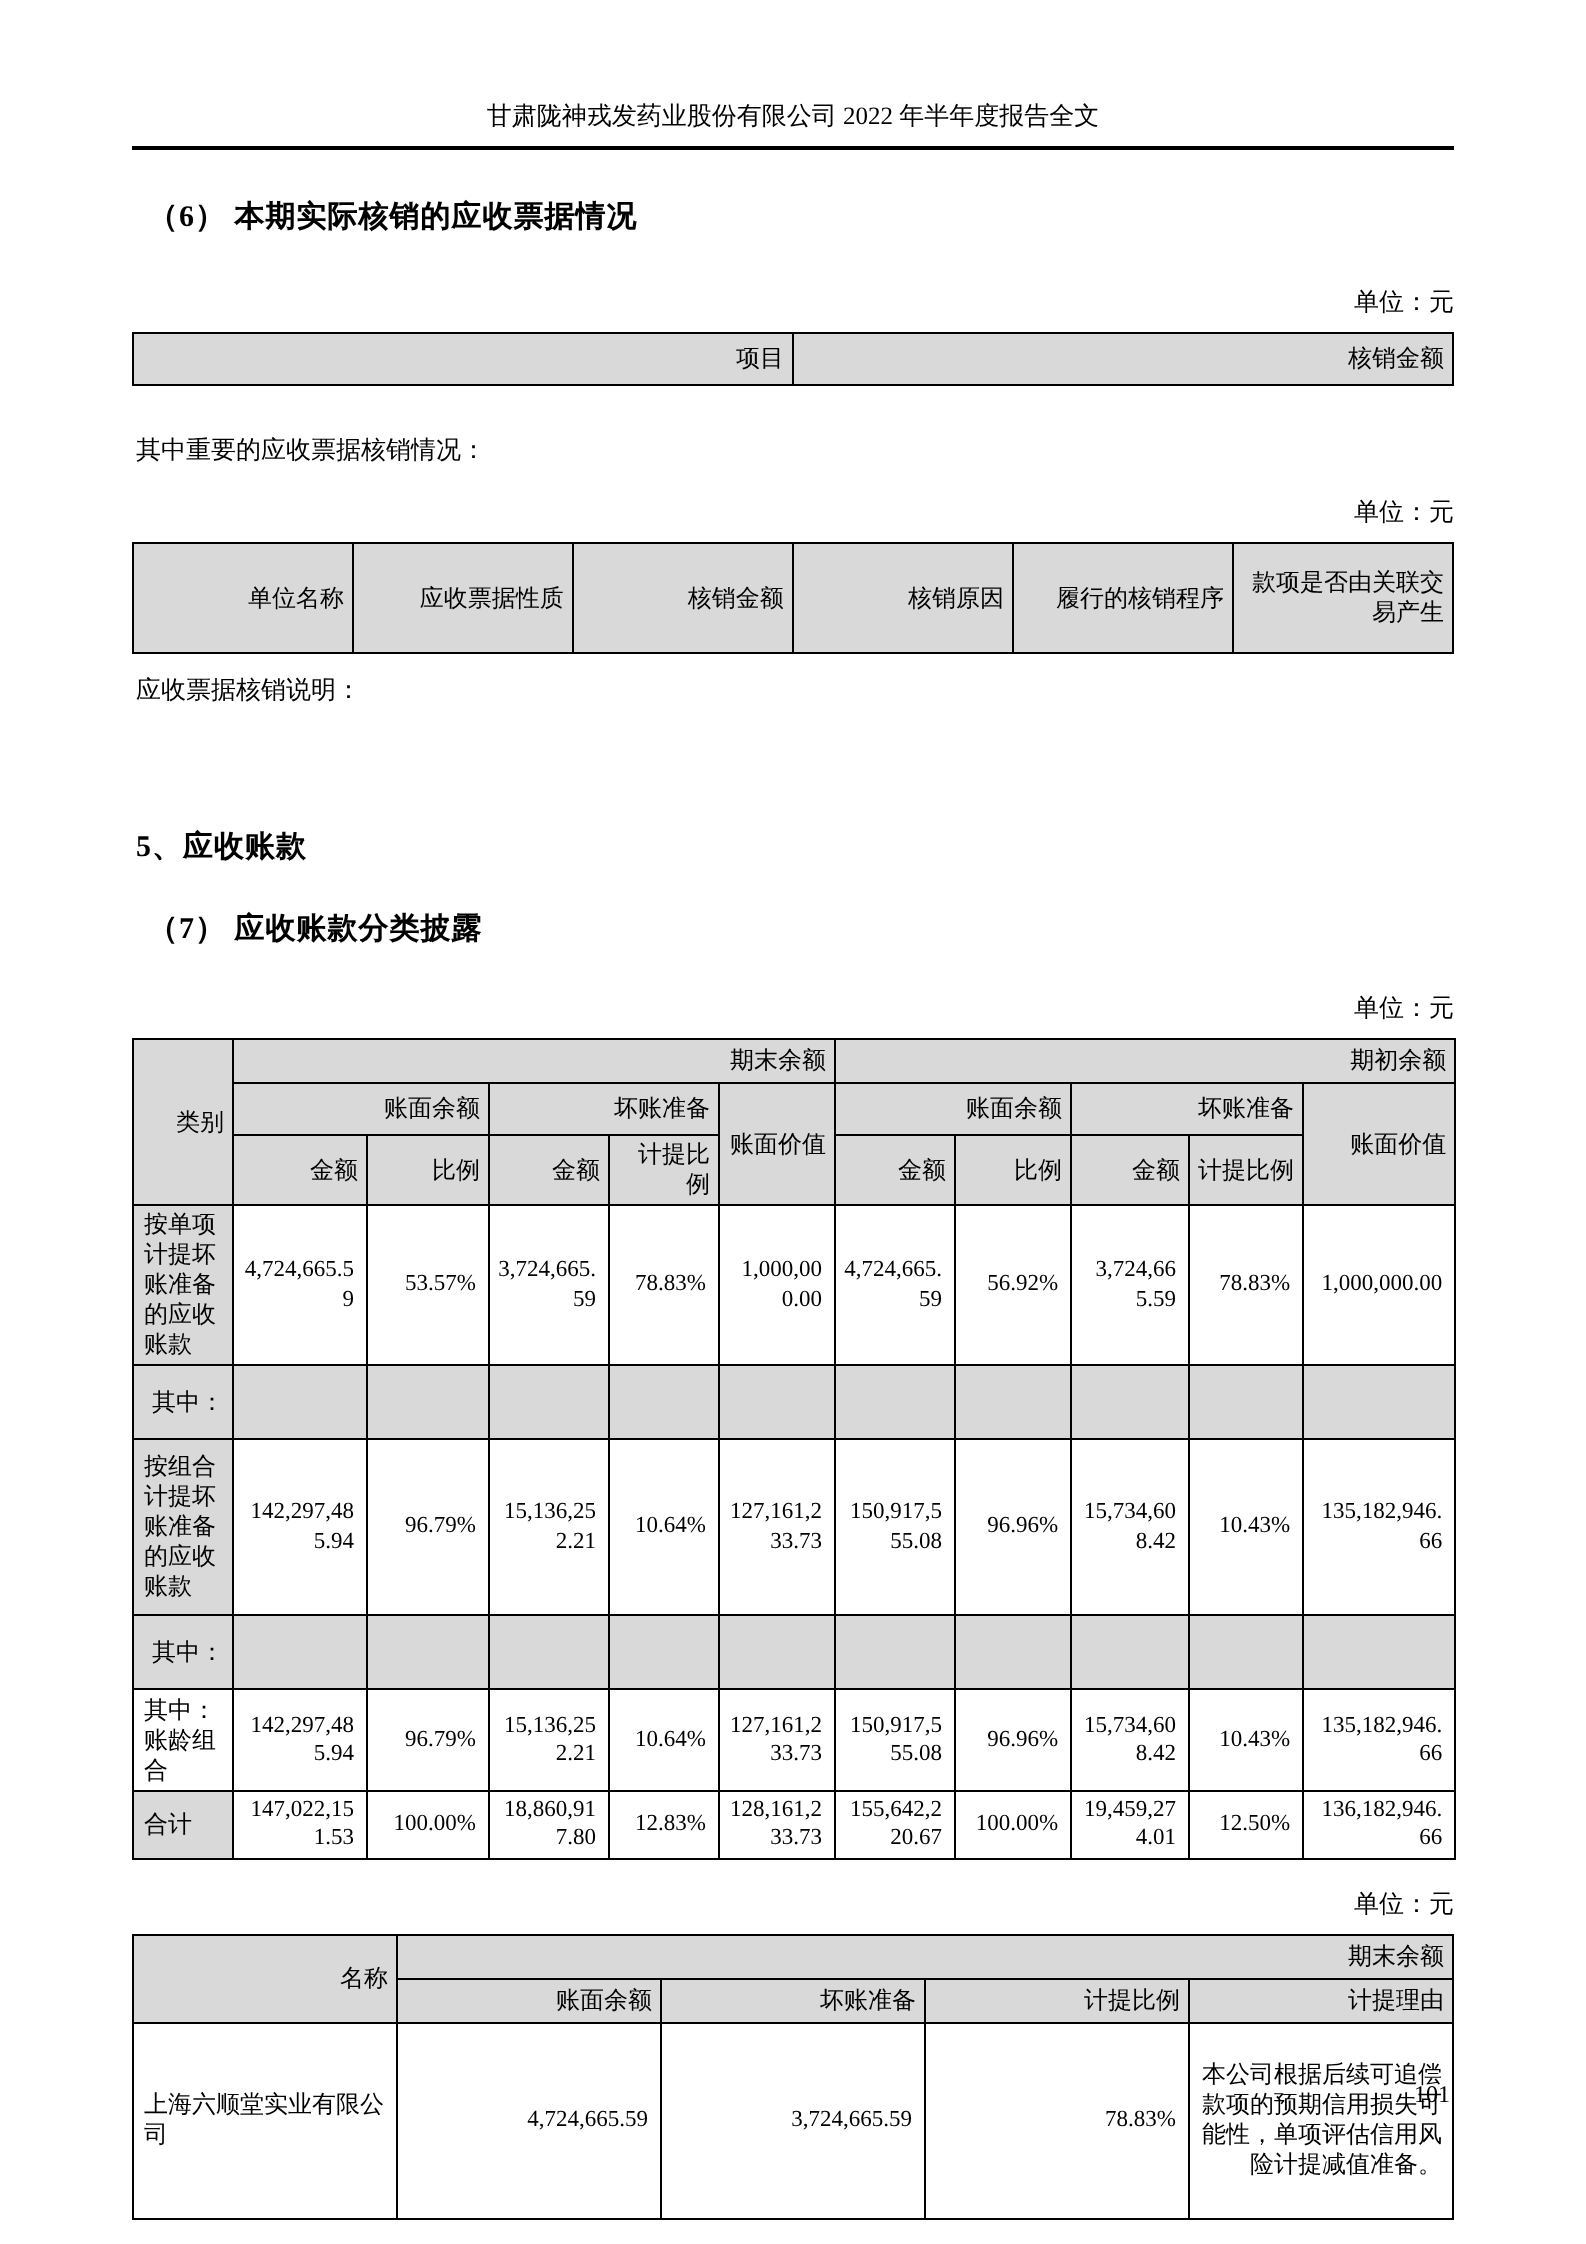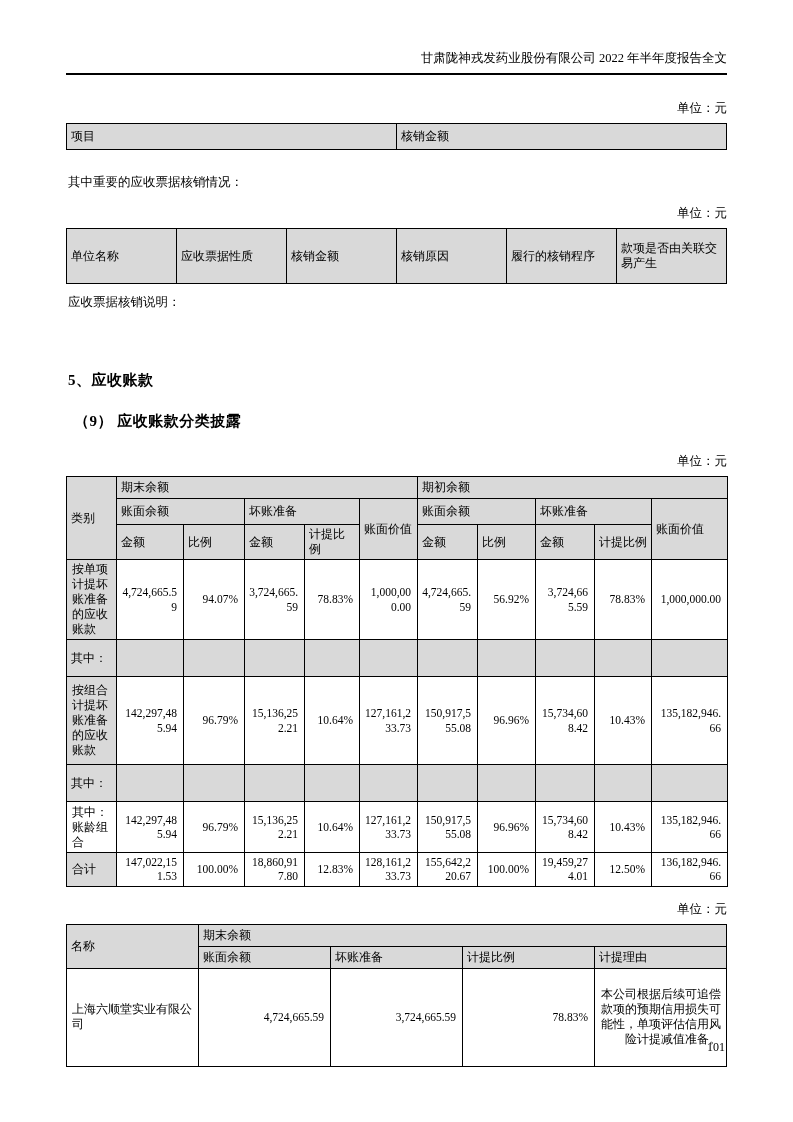--- a/index.html
+++ b/index.html
@@ -7,21 +7,21 @@
   body {
     width: 793px; height: 1122px;
     font-family: "Liberation Serif", "DejaVu Serif", serif;
     color: #000;
     position: relative;
     overflow: hidden;
   }
   .page { padding: 50px 66px 0 66px; width: 793px; height: 1122px; }
 
   .doc-header {
-    text-align: right;
+    text-align: center;
     font-size: 12.5px;
     padding-bottom: 6px;
     border-bottom: 2px solid #000;
   }
 
   .h-title { font-weight: bold; font-size: 15px; letter-spacing: 0.5px; }
   .title-6 { margin: 24px 0 0 8px; }
   .title-5 { margin: 60px 0 0 2px; }
   .title-51 { margin: 22px 0 0 8px; }
 
@@ -37,21 +37,21 @@
   table { width: 100%; border-collapse: collapse; table-layout: fixed; }
   td {
     border: 1px solid #000;
     font-size: 12px;
     line-height: 1.25;
     padding: 2px 4px;
     vertical-align: middle;
     word-break: break-word;
   }
   .gray { background: #d9d9d9; }
-  .center { text-align: left; }
+  .center { text-align: right; }
   .lab { text-align: left; padding-left: 5px; }
   .num { text-align: right; word-break: break-all; padding-right: 6px; font-size: 11.5px; }
   .reason { text-align: right; font-size: 12px; padding: 3px 5px; }
 
   .t-class td { font-size: 11.5px; }
   .t-class .hd { font-size: 12px; }
 
   .pagenum {
     position: absolute;
     right: 68px; top: 1040px;
@@ -60,20 +60,21 @@
 </style>
 </head>
 <body>
 
 <div class="page">
 
   <div class="doc-header">
     <span>甘肃陇神戎发药业股份有限公司 2022 年半年度报告全文</span>
   </div>
 
+  <div class="h-title title-6">（6）  本期实际核销的应收票据情况</div>
 
   <div class="unit unit-1">单位：元</div>
 
   <table>
     <colgroup>
         <col style="width:50%">
         <col style="width:50%">
       </colgroup>
     <tbody>
         <tr style="height:26px">
@@ -104,21 +105,21 @@
       <td class="gray center">核销原因</td>
       <td class="gray center">履行的核销程序</td>
       <td class="gray center">款项是否由关联交易产生</td>
     </tr>
   </tbody>
     </table>
 
   <div class="note note-gap">应收票据核销说明：</div>
 
   <div class="h-title title-5">5、应收账款</div>
-  <div class="h-title title-51">（9）  应收账款分类披露</div>
+  <div class="h-title title-51">（7）  应收账款分类披露</div>
 
   <div class="unit unit-3">单位：元</div>
 
   <table class="t-class">
     <colgroup>
       <col style="width:50px">
         <col style="width:67px">
         <col style="width:61px">
         <col style="width:60px">
         <col style="width:55px">
@@ -150,21 +151,21 @@
       <td class="gray center hd">计提比例</td>
       <td class="gray center hd">金额</td>
       <td class="gray center hd">比例</td>
       <td class="gray center hd">金额</td>
       <td class="gray center hd">计提比例</td>
     </tr>
 
     <tr style="height:70px">
       <td class="gray lab hd">按单项计提坏账准备的应收账款</td>
       <td class="num">4,724,665.59</td>
-      <td class="num">94.07%</td>
+      <td class="num">53.57%</td>
       <td class="num">3,724,665.59</td>
       <td class="num">78.83%</td>
       <td class="num">1,000,000.00</td>
       <td class="num">4,724,665.59</td>
       <td class="num">56.92%</td>
       <td class="num">3,724,665.59</td>
       <td class="num">78.83%</td>
       <td class="num">1,000,000.00</td>
     </tr>
 

